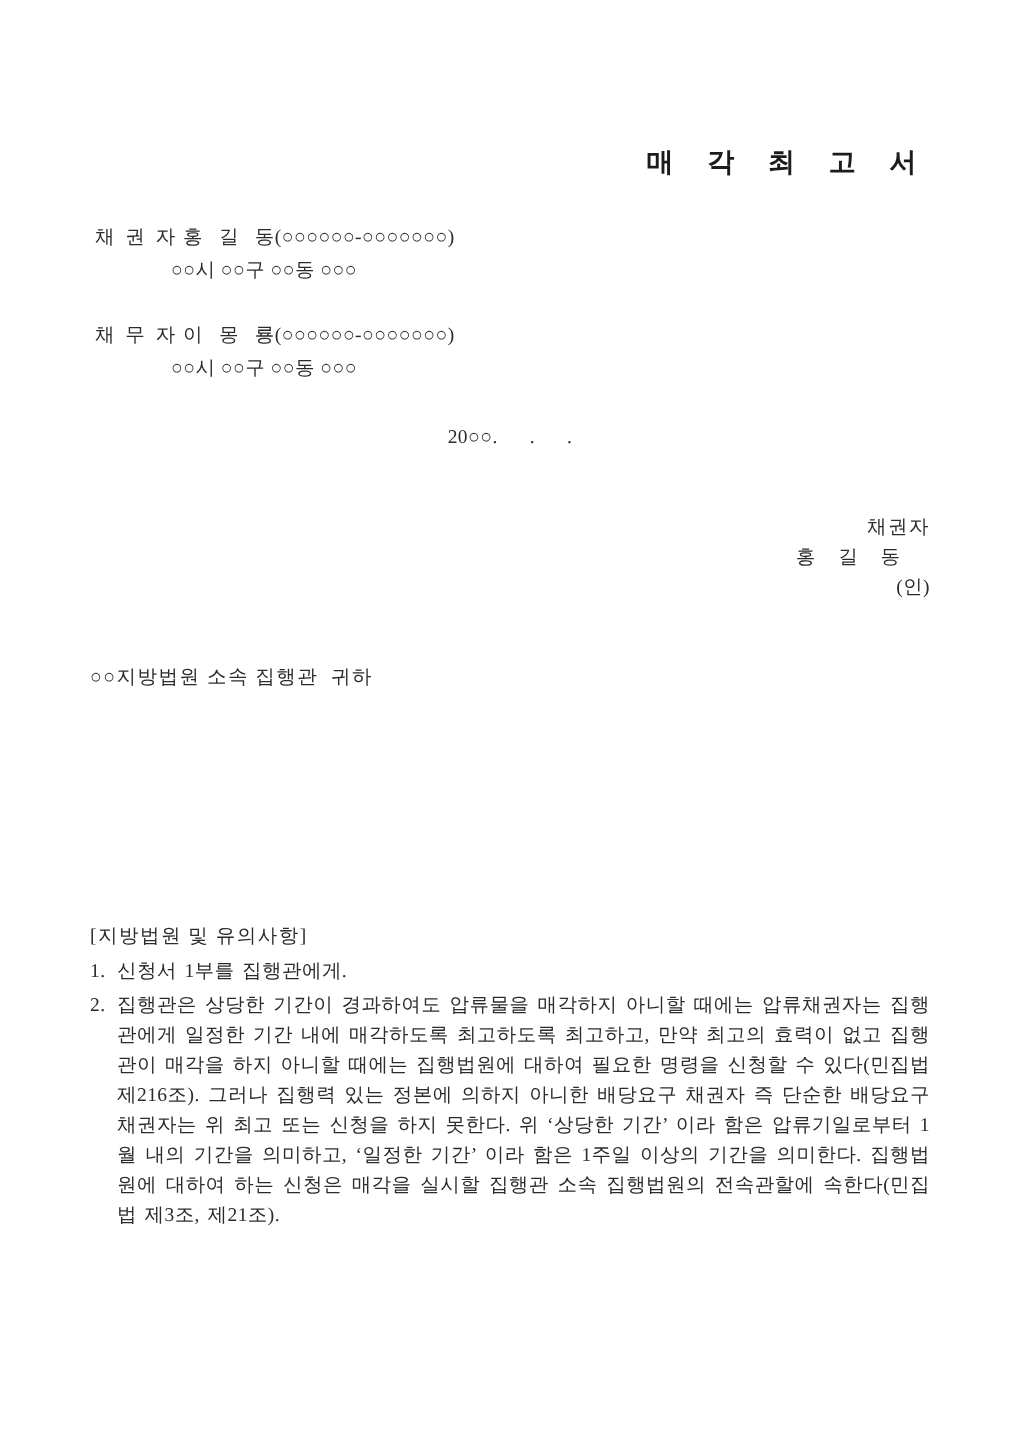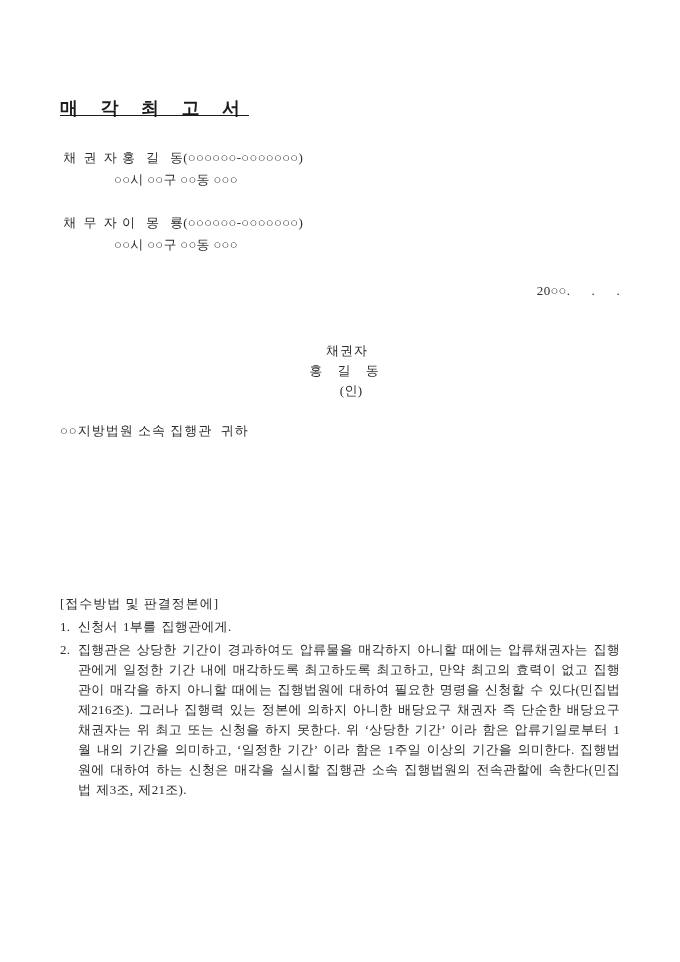--- a/index.html
+++ b/index.html
@@ -14,28 +14,27 @@
     box-sizing: border-box;
     padding: 96px 60px 0 60px;
     background: #ffffff;
     color: #2b2b2b;
     font-family: "Liberation Serif", "DejaVu Serif", serif;
     font-size: 13px;
     letter-spacing: 0.3px;
     overflow: hidden;
   }
   .doc-title {
-    text-align: left;
+    text-align: right;
     font-size: 18px;
     font-weight: bold;
     letter-spacing: 9px;
     color: #1c1c1c;
     margin: 0 0 27px 0;
     white-space: pre;
-    text-decoration: underline;
   }
   .party-block { margin: 0; }
   .party-row {
     display: flex;
     align-items: baseline;
     line-height: 22px;
     white-space: pre;
   }
   .party-role {
     display: inline-block;
@@ -54,34 +53,35 @@
   .body-paragraph {
     margin-top: 13px;
     line-height: 20px;
     text-align: justify;
     text-indent: 14px;
     word-spacing: 1.5px;
     white-space: pre-wrap;
   }
   .date-line {
     margin-top: 25px;
-    text-align: right;
+    text-align: center;
     line-height: 20px;
     white-space: pre;
   }
   .signature-line {
     margin-top: 20px;
-    text-align: center;
+    text-align: right;
     line-height: 20px;
     white-space: pre;
   }
   .sig-role { letter-spacing: 1px; }
   .sig-name { margin: 0 14px; letter-spacing: 6px; white-space: pre; }
   .sig-seal { margin-left: 8px; }
   .addressee-line {
+    margin-top: 20px;
     line-height: 20px;
     white-space: pre;
     letter-spacing: 1px;
   }
   .notes-section { margin-top: 153px; }
   .notes-heading {
     line-height: 20px;
     letter-spacing: 1px;
     margin-bottom: 3px;
   }
@@ -133,21 +133,21 @@
 
   <div class="signature-line">
     <span class="sig-role">채권자</span>
     <span class="sig-name">홍 길 동</span>
     <span class="sig-seal">(인)</span>
   </div>
 
   <div class="addressee-line">○○지방법원 소속 집행관  귀하</div>
 
   <div class="notes-section">
-    <div class="notes-heading">[접수방법 및 판결정본에]</div>
+    <div class="notes-heading">[지방법원 및 유의사항]</div>
 
     <div class="note-item">
       <span class="note-no">1.</span>
       <span class="note-text">신청서 1부를 집행관에게.</span>
     </div>
 
     <div class="note-item">
       <span class="note-no">2.</span>
       <span class="note-text">집행관은 상당한 기간이 경과하여도 압류물을 매각하지 아니할 때에는 압류채권자는 집행관에게 일정한 기간 내에 매각하도록 최고하도록 최고하고, 만약 최고의 효력이 없고 집행관이 매각을 하지 아니할 때에는 집행법원에 대하여 필요한 명령을 신청할 수 있다(민집법 제216조). 그러나 집행력 있는 정본에 의하지 아니한 배당요구 채권자 즉 단순한 배당요구채권자는 위 최고 또는 신청을 하지 못한다. 위 ‘상당한 기간’ 이라 함은 압류기일로부터 1월 내의 기간을 의미하고, ‘일정한 기간’ 이라 함은 1주일 이상의 기간을 의미한다. 집행법원에 대하여 하는 신청은 매각을 실시할 집행관 소속 집행법원의 전속관할에 속한다(민집법 제3조, 제21조).</span>
     </div>

